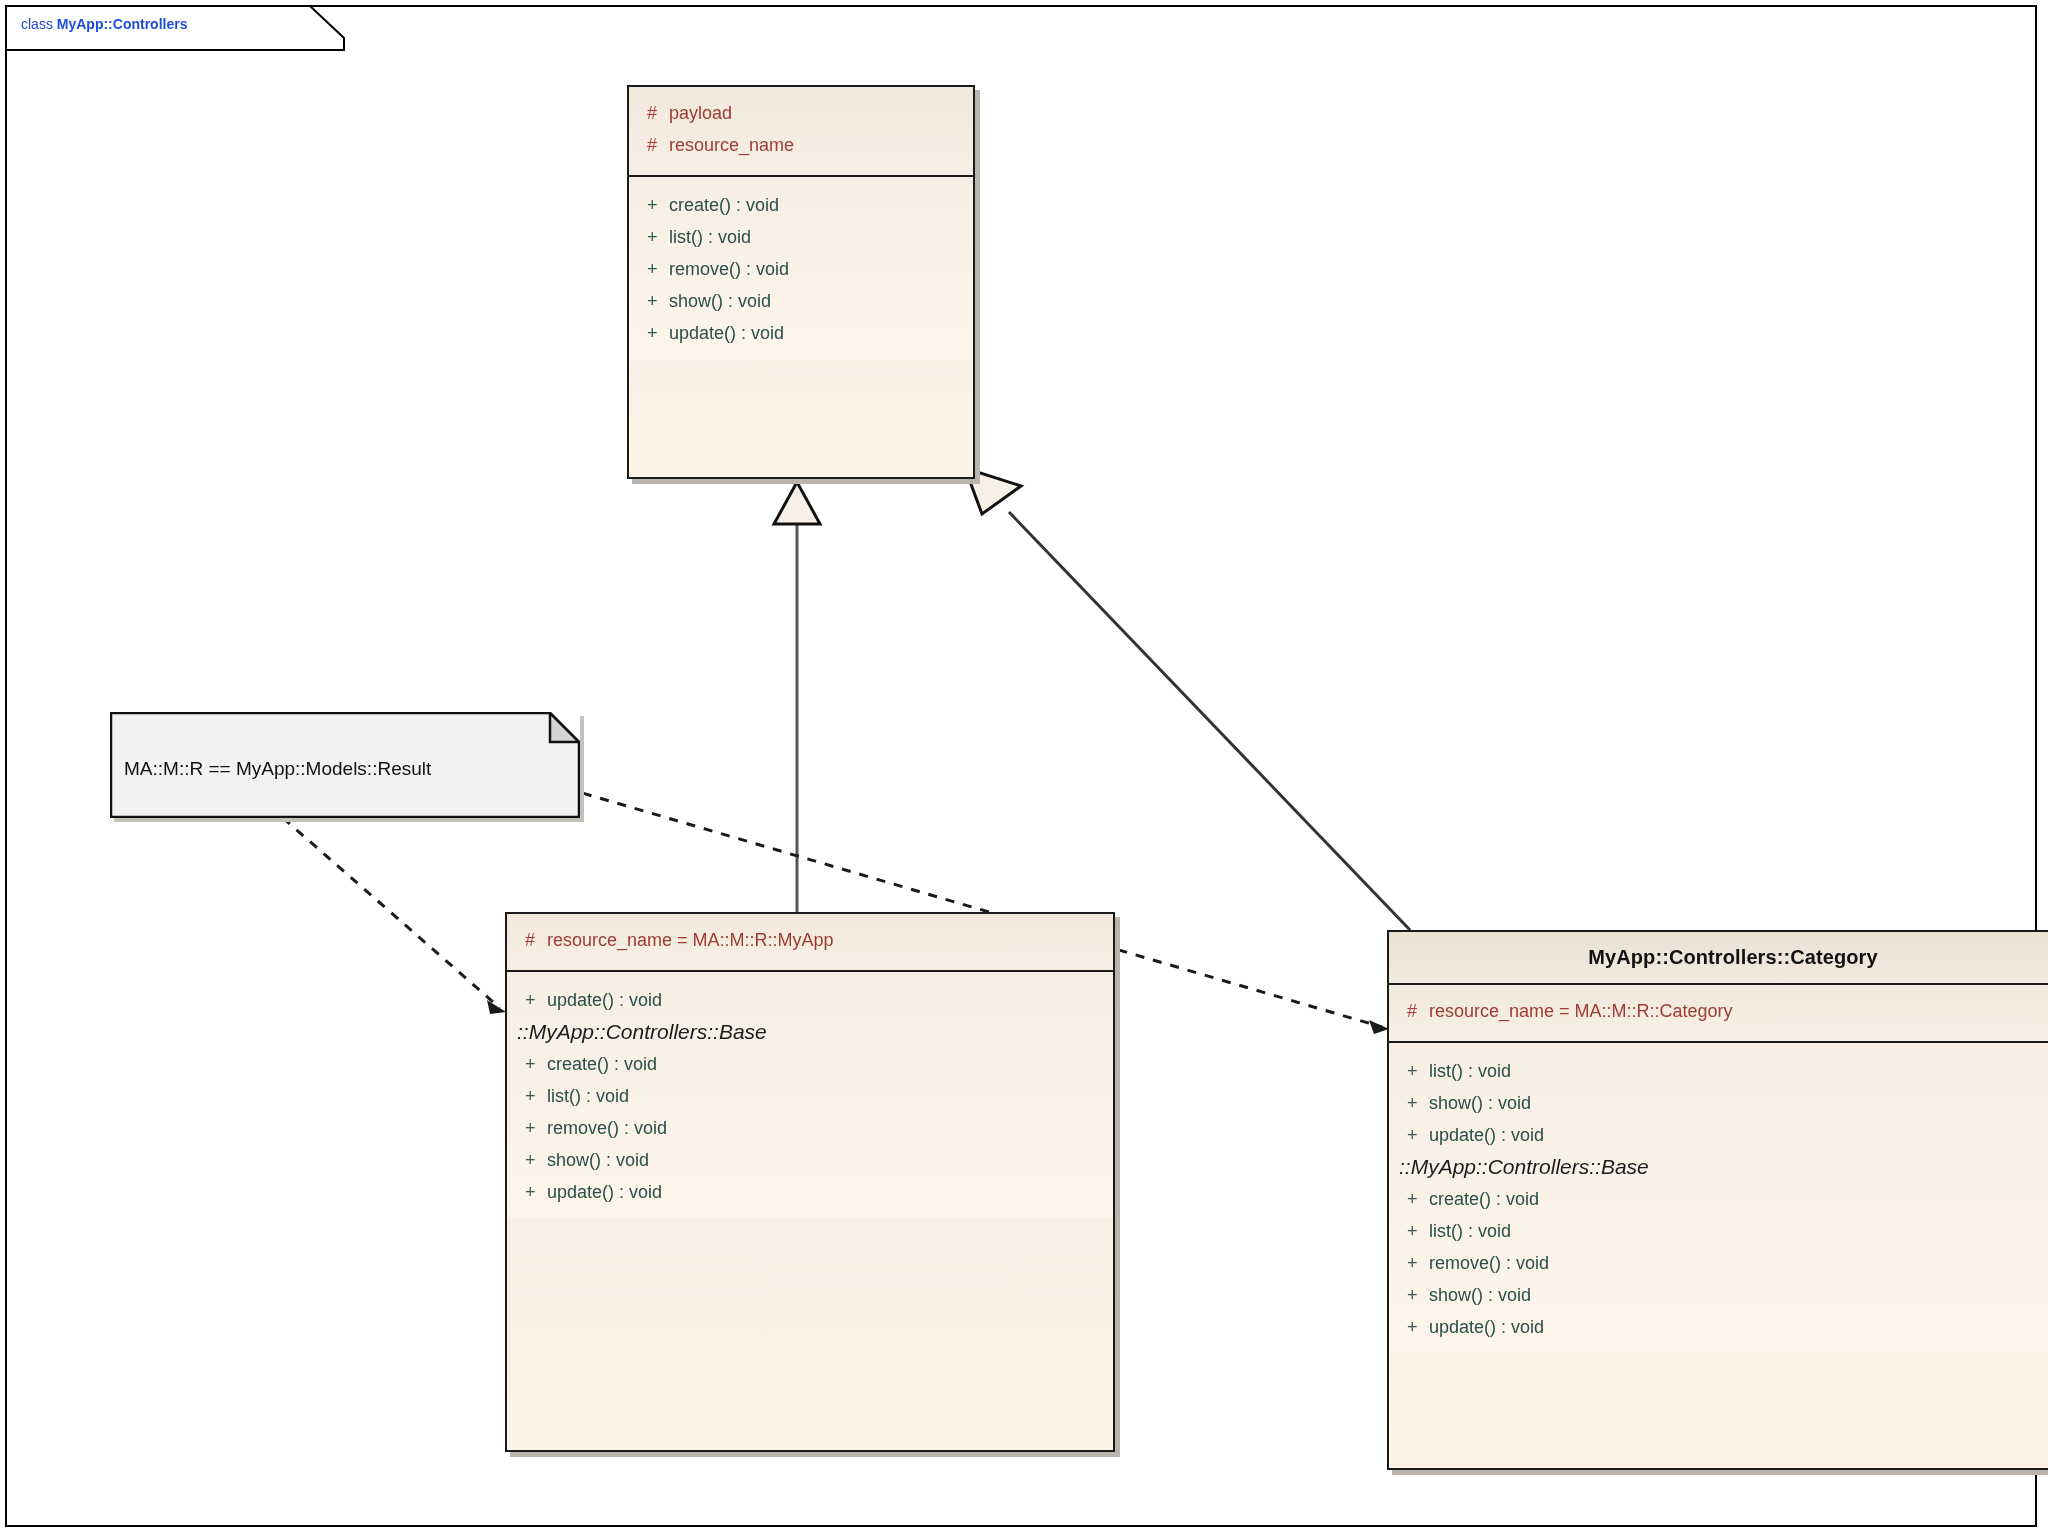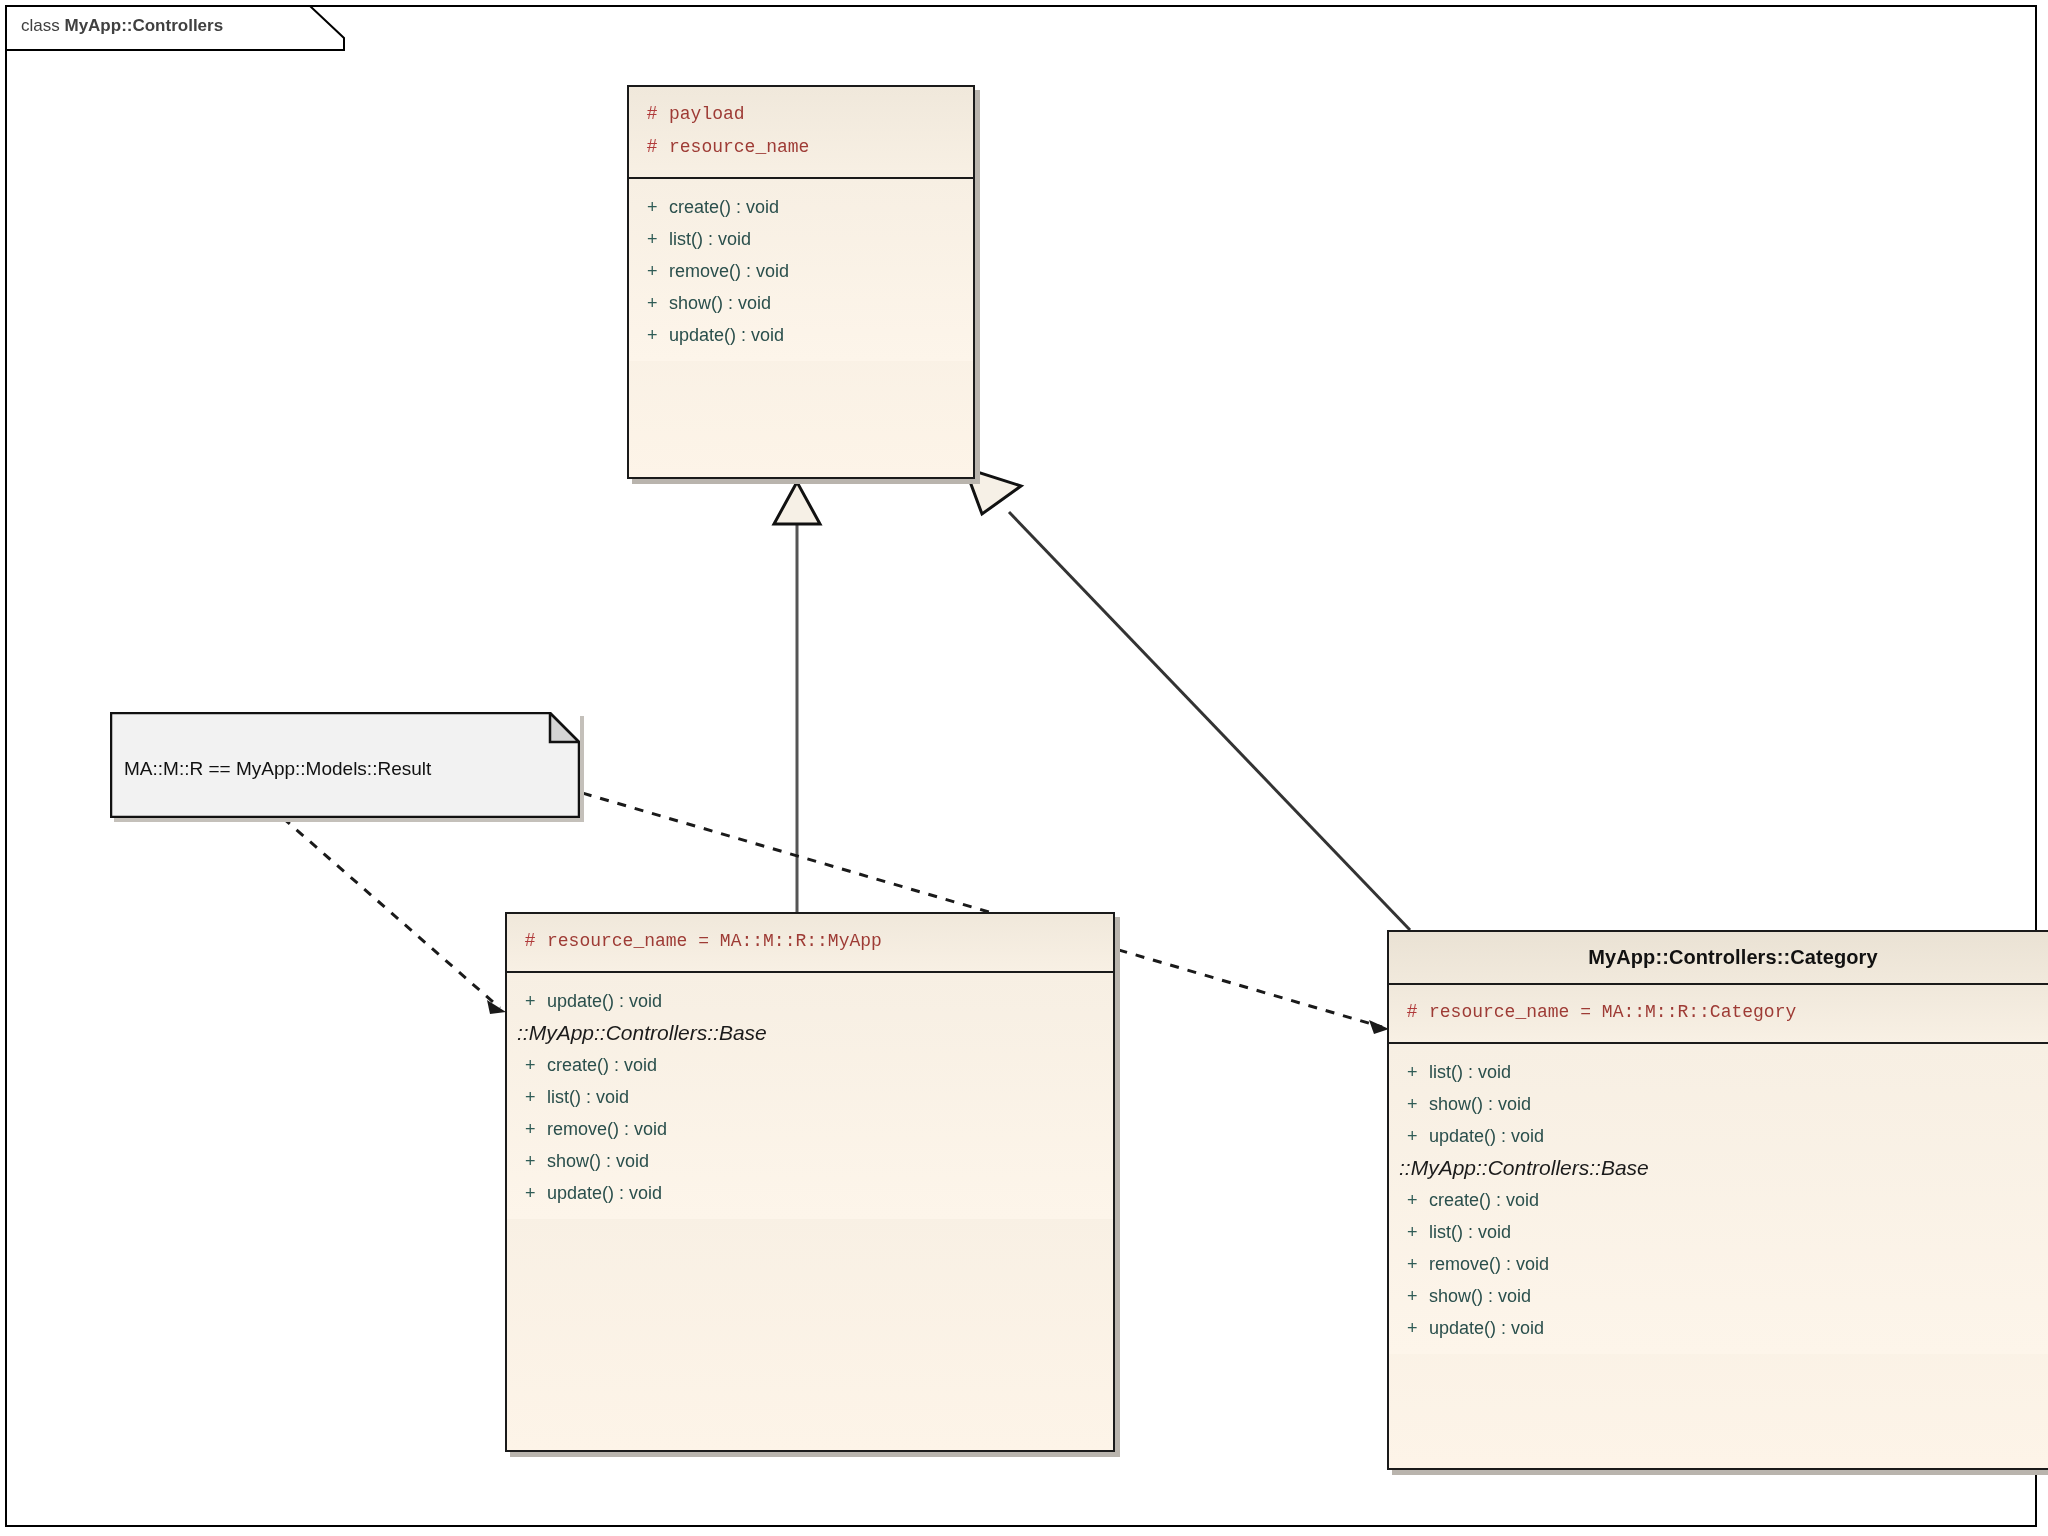--- a/index.html
+++ b/index.html
@@ -37,22 +37,22 @@
     width: 340px;
     height: 46px;
     box-sizing: border-box;
     z-index: 6;
   }
   #frame-tab svg { display:block; position:absolute; left:0; top:0; }
   #frame-tab-label {
     position: absolute;
     left: 16px;
     top: 11px;
-    font-size: 17px;
-    color: #404040;
+    font-size: 14px;
+    color: #1d4ed8;
     white-space: nowrap;
     z-index: 2;
   }
   #frame-tab-label .kw { font-weight: 700; }
   #frame-tab-label .nm { font-weight: 700; }
 
   
   #links {
     position: absolute;
     left: 0; top: 0;
@@ -101,21 +101,21 @@
   .vis {
     display: inline-block;
     width: 30px;
     flex: 0 0 30px;
     text-align: left;
     padding-left: 8px;
     box-sizing: border-box;
     font-size: 18px;
   }
   .attr .vis  { color: #b03a3a; }
-  .attr .txt  { color: #9e3b35; font-family: Liberation Mono, monospace; }
+  .attr .txt  { color: #9e3b35; }
   .op .vis    { color: #2f5c56; }
   .op .txt    { color: #2a4f4c; }
   .inherited-head {
     font-size: 21px;
     line-height: 32px;
     padding: 0 10px 0 10px;
     font-style: italic;
     color: #1b1b1b;
     white-space: nowrap;
   }

